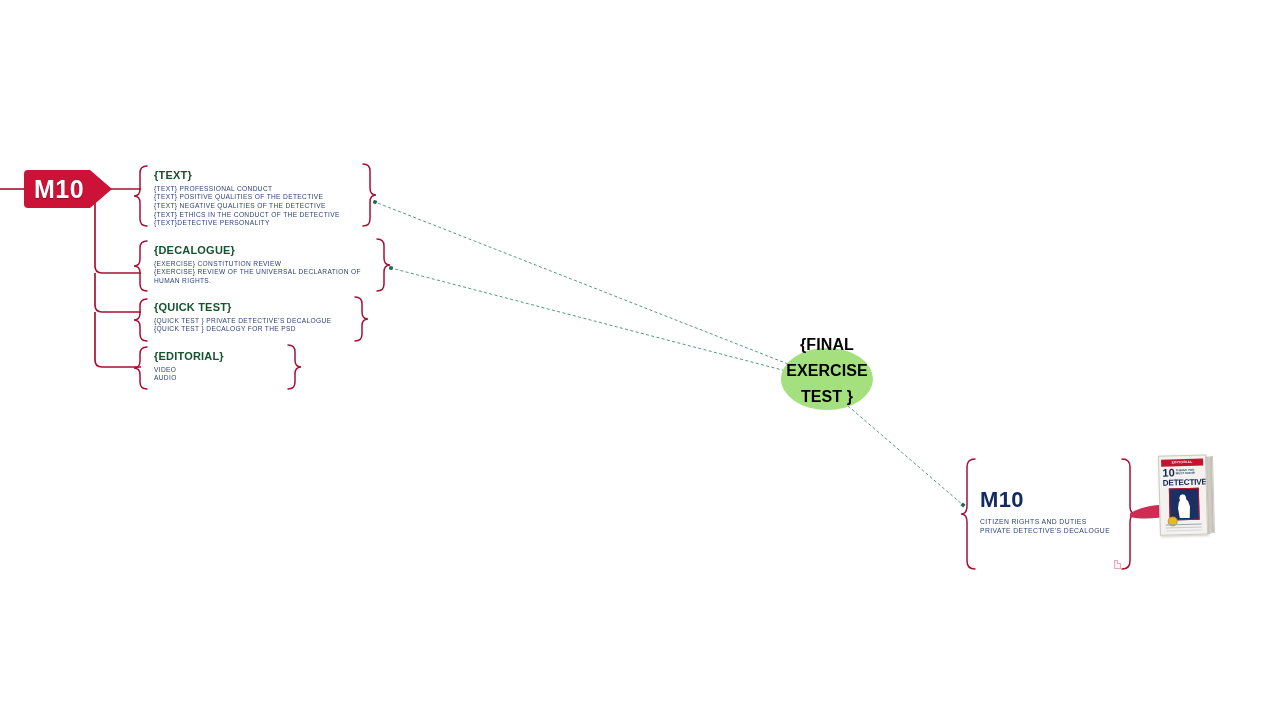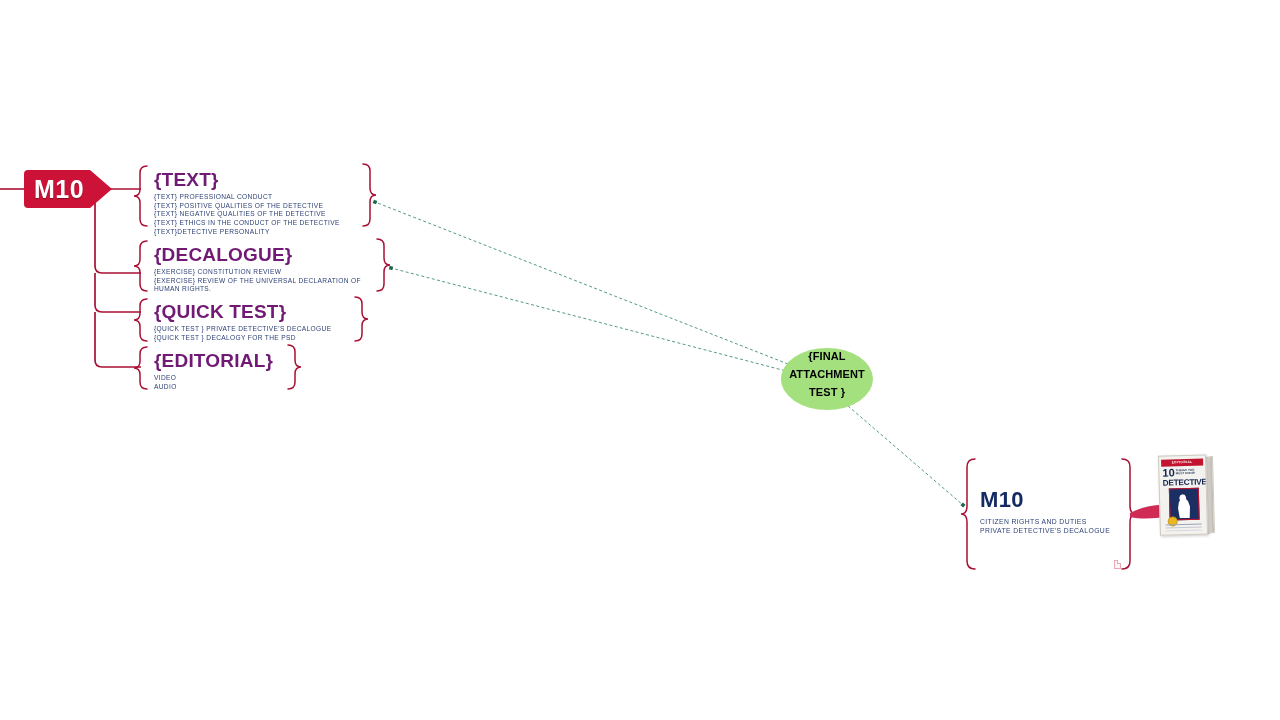--- a/index.html
+++ b/index.html
@@ -50,23 +50,23 @@
     letter-spacing: 0.5px;
     line-height: 1;
     text-shadow: 0 1px 1px rgba(0,0,0,0.35);
   }
 
   
   .block {
     position: absolute;
   }
   .block-title {
-    color: #701a75;
-    font-weight: bold;
-    font-size: 19px;
+    color: #14532d;
+    font-weight: bold;
+    font-size: 11px;
     letter-spacing: 0.2px;
     line-height: 1.05;
     margin: 0 0 3px 0;
     white-space: nowrap;
   }
   .block-line {
     color: #2b3f75;
     font-size: 6.6px;
     letter-spacing: 0.35px;
     line-height: 1.32;
@@ -80,23 +80,23 @@
     position: absolute;
     left: 781px;
     top: 348px;
     width: 92px;
     height: 62px;
     border-radius: 50%;
     background: #a5e07f;
     display: flex;
     flex-direction: column;
     align-items: center;
-    justify-content: flex-start;
+    justify-content: flex-end;
     color: #000000;
-    font-size: 11px;
+    font-size: 16px;
     font-weight: bold;
     line-height: 1.62;
     text-align: center;
     letter-spacing: 0.1px;
   }
 
   
   .node-br {
     position: absolute;
     left: 980px;
@@ -319,21 +319,21 @@
   </div>
 
   <div class="block" style="left:154px; top:351px;">
     <div class="block-title">{EDITORIAL}</div>
     <div class="block-line">VIDEO</div>
     <div class="block-line">AUDIO</div>
   </div>
 
   <div class="ellipse-node">
     <span>{FINAL</span>
-    <span>ATTACHMENT</span>
+    <span>EXERCISE</span>
     <span>TEST }</span>
   </div>
 
   <div class="node-br">
     <div class="node-br-title">M10</div>
     <div class="node-br-line">CITIZEN RIGHTS AND DUTIES</div>
     <div class="node-br-line">PRIVATE DETECTIVE'S DECALOGUE</div>
   </div>
 
   <div class="book">

